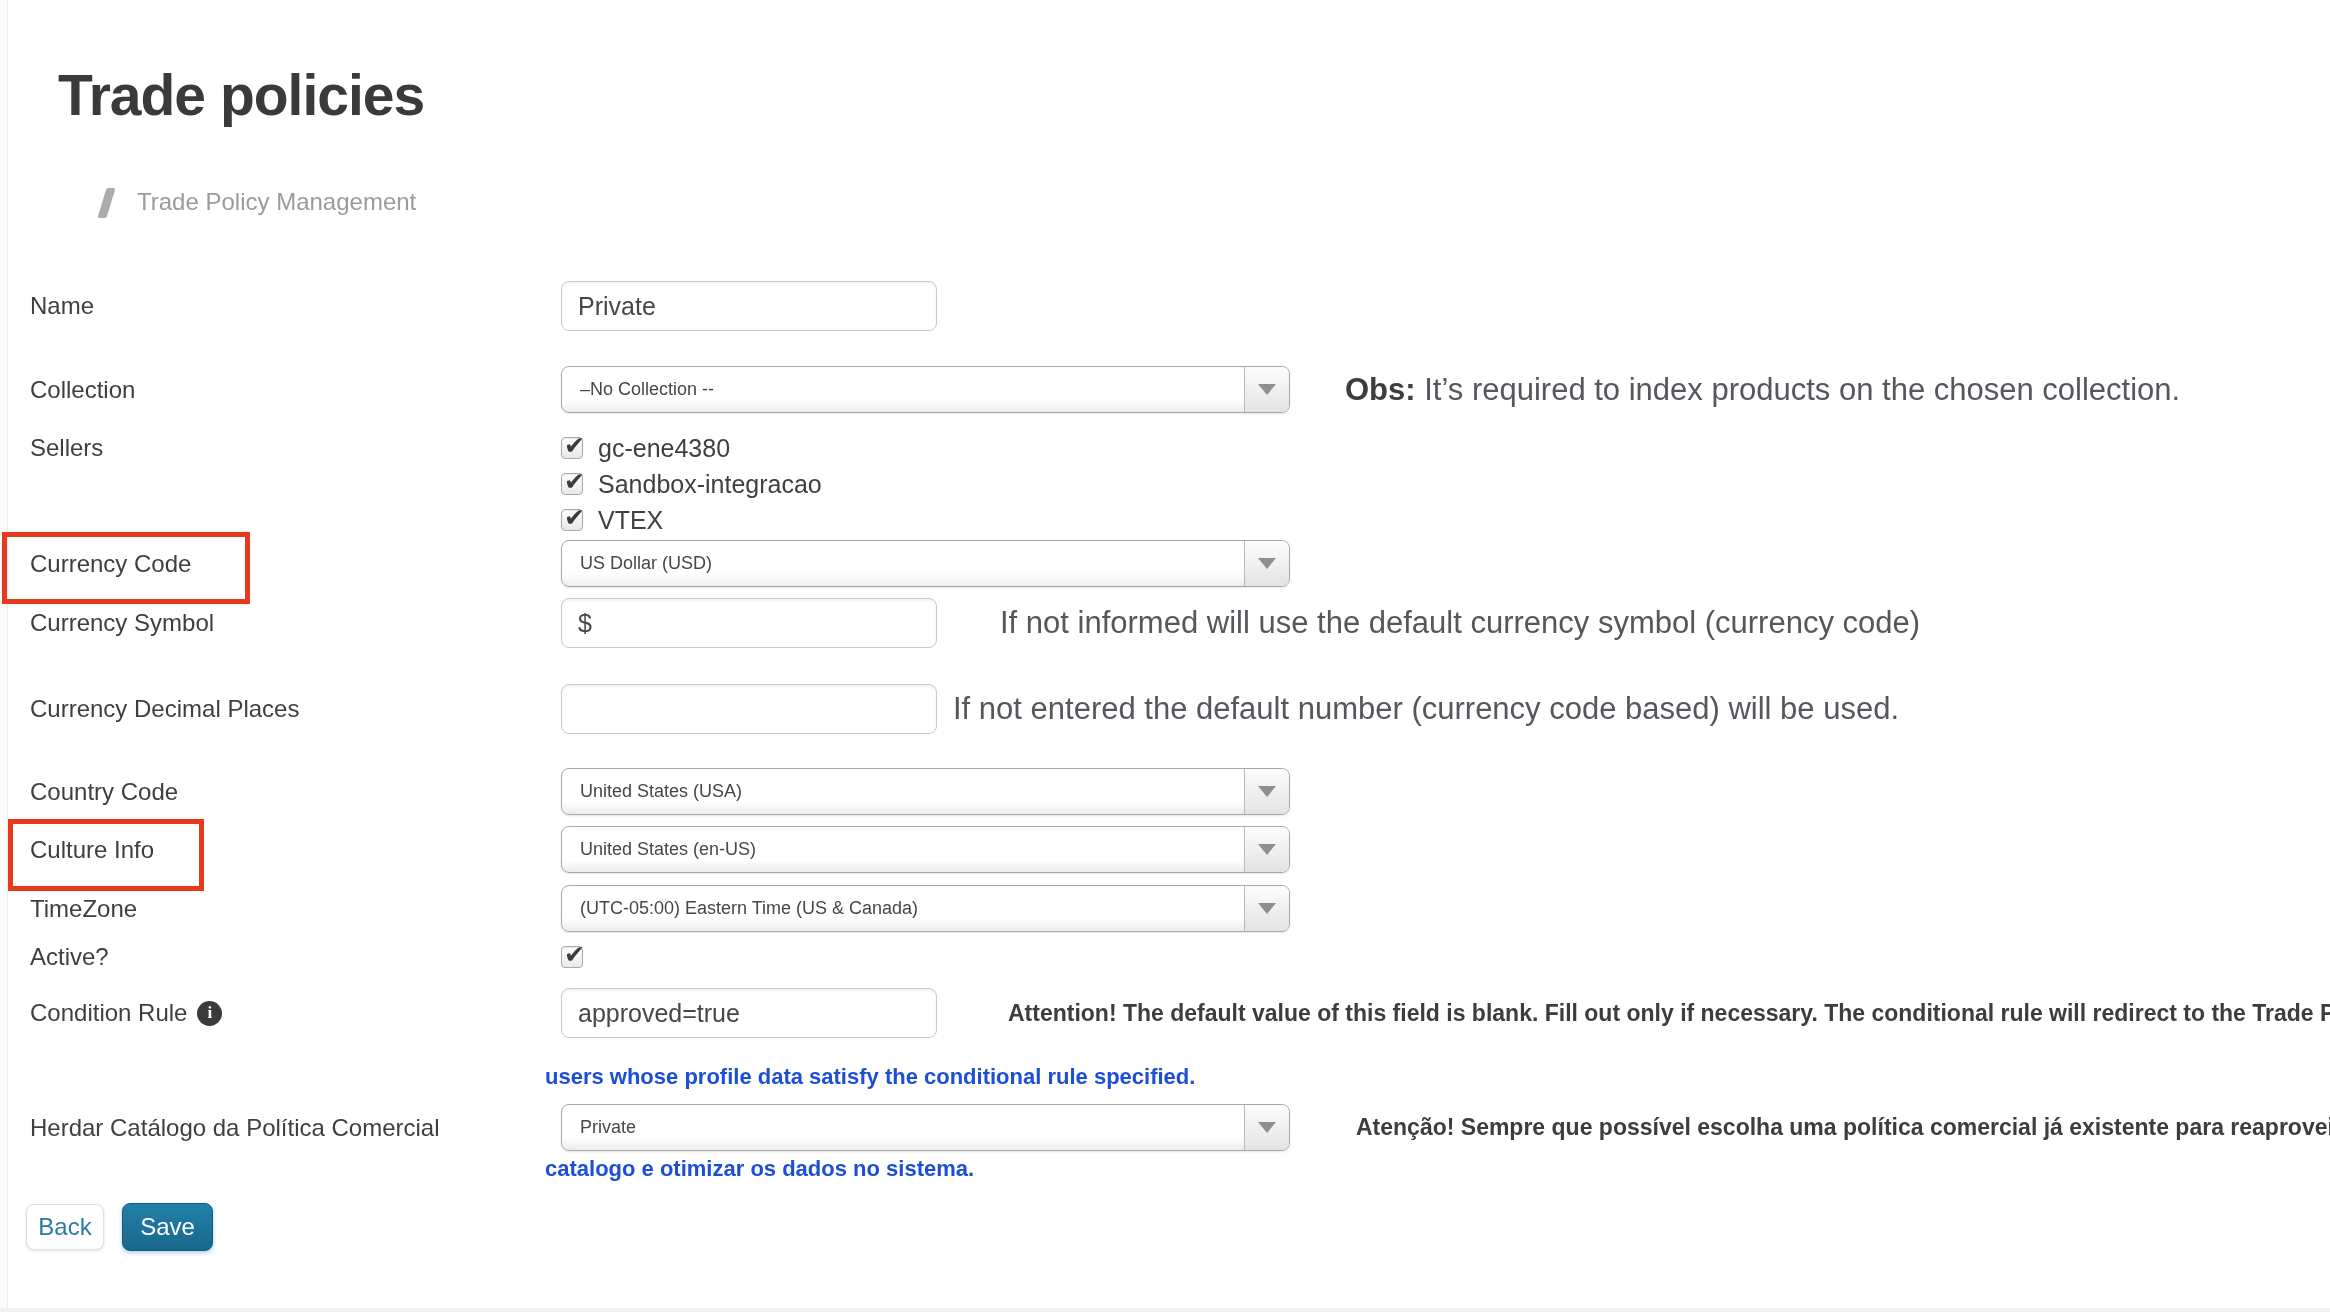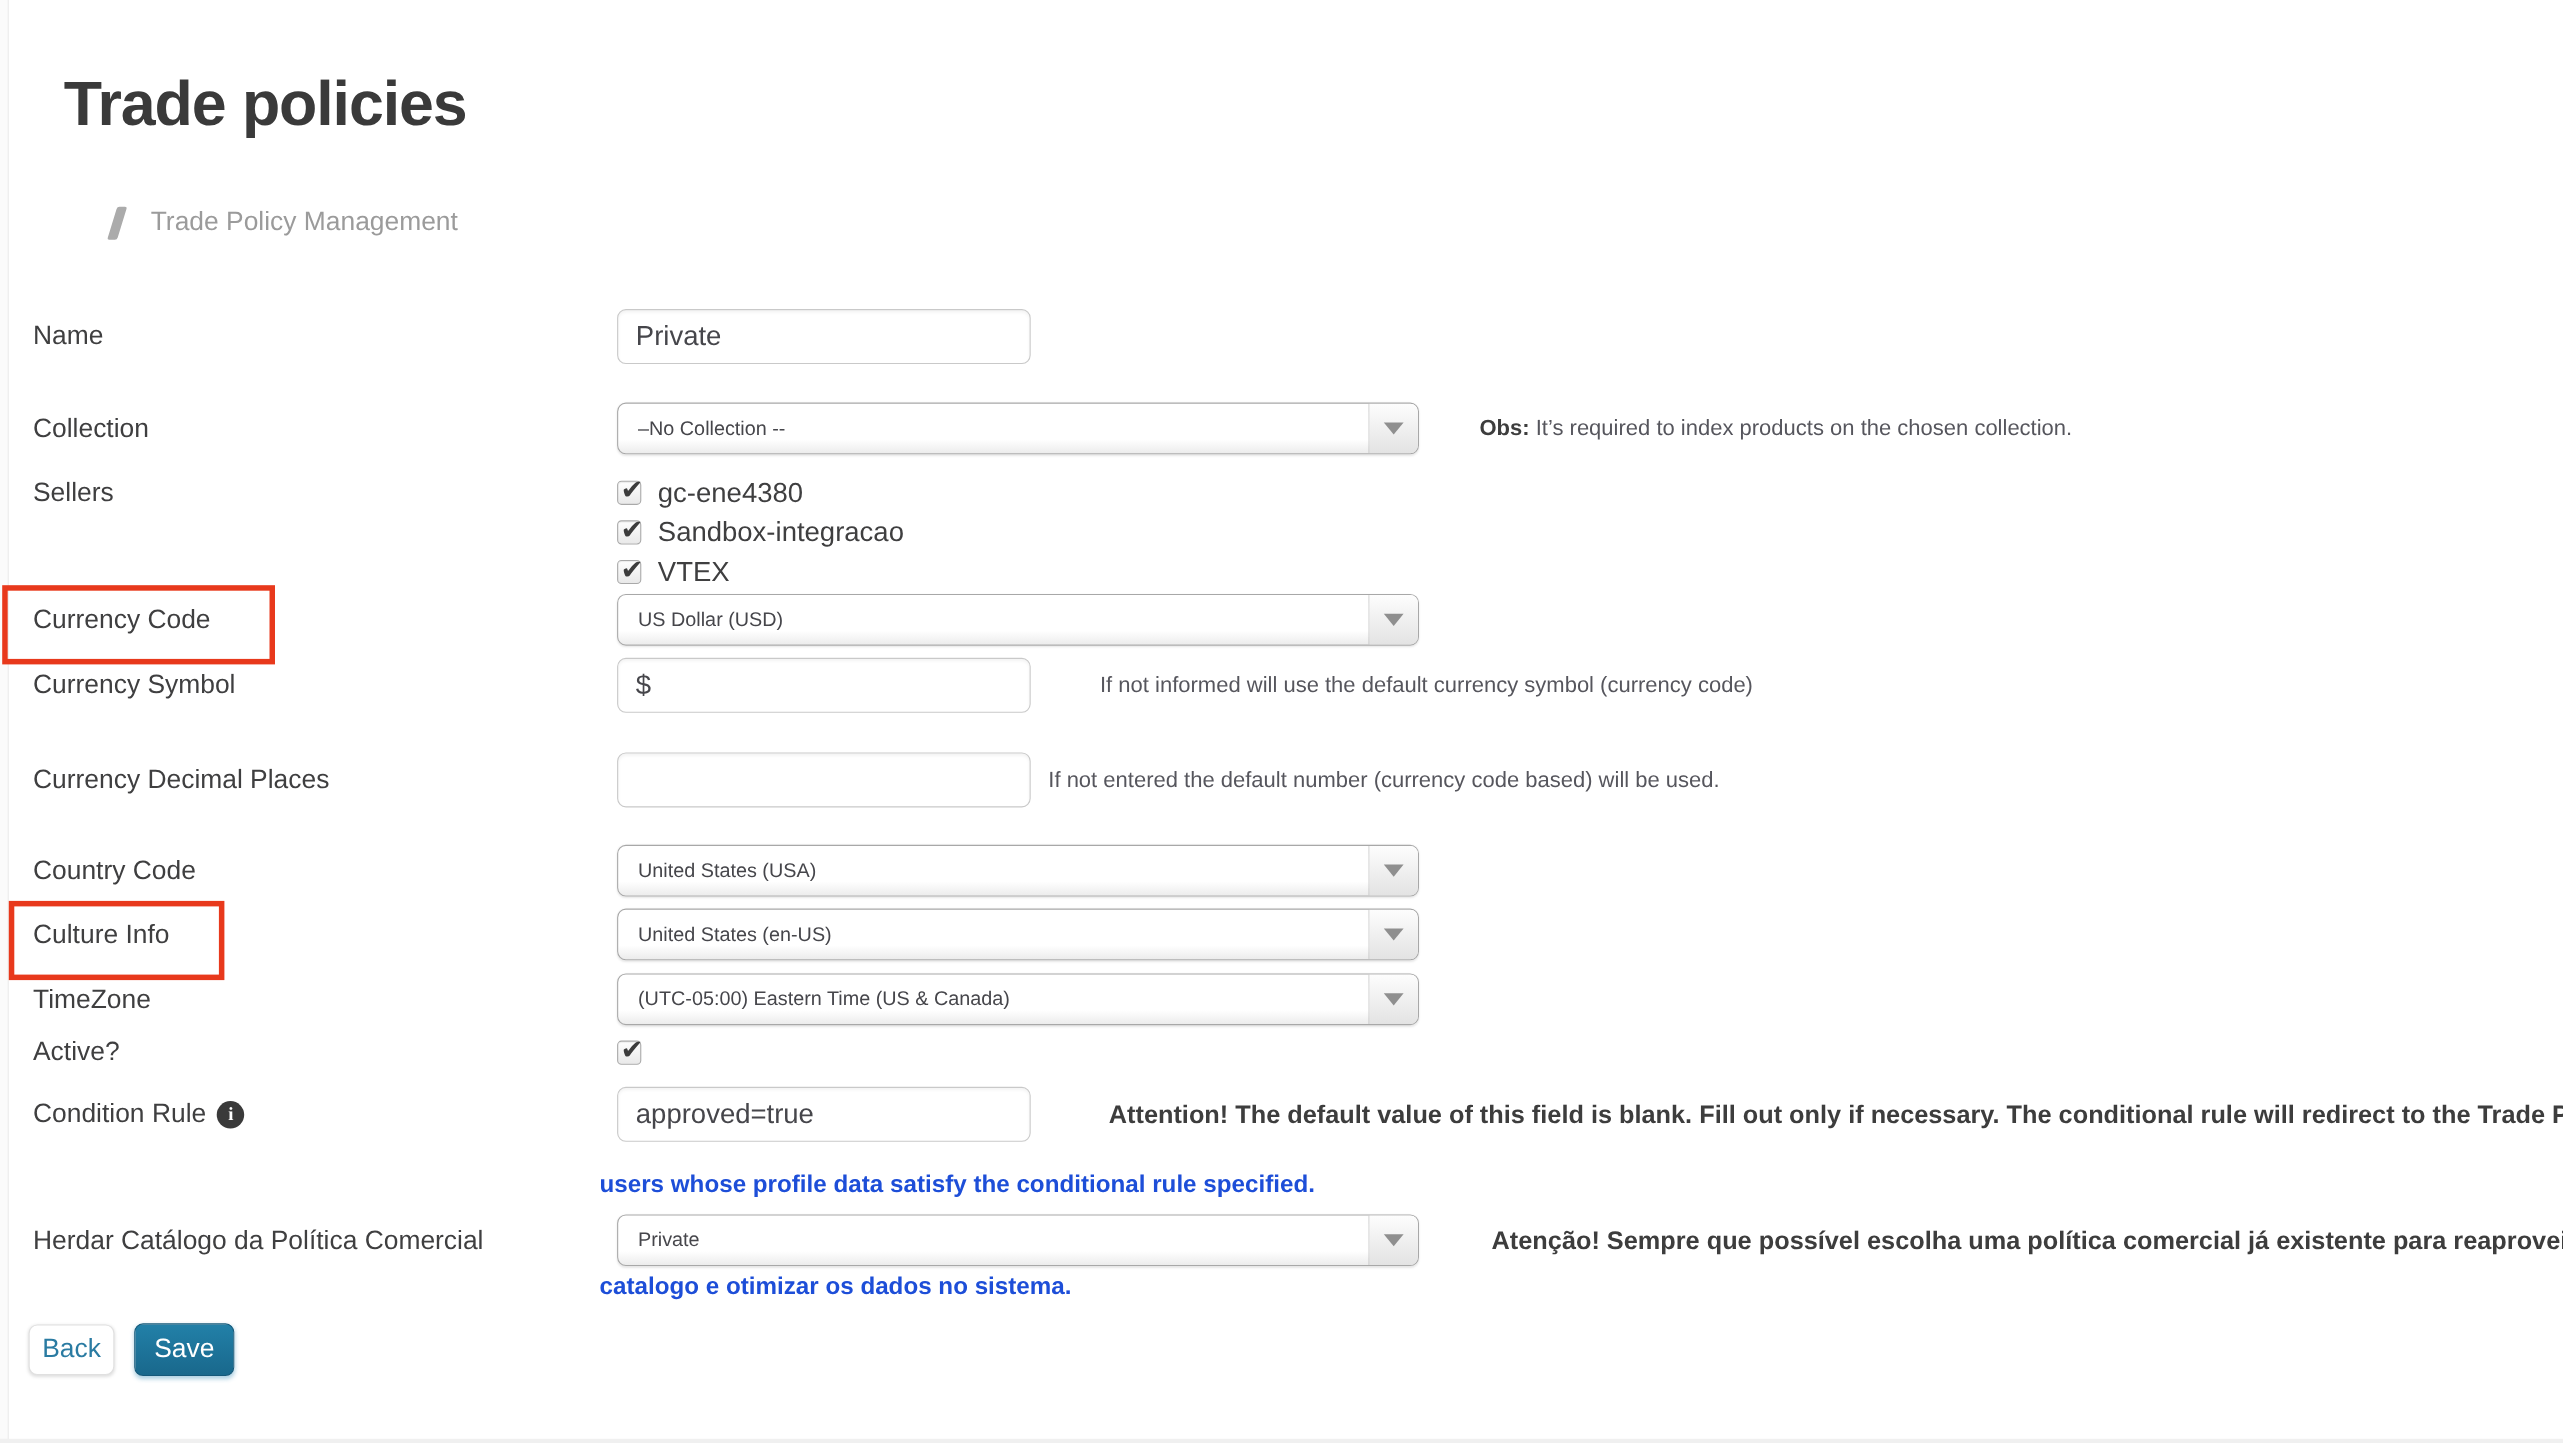--- a/index.html
+++ b/index.html
@@ -31,21 +31,21 @@
        background:linear-gradient(#fdfdfd,#e3e3e3);border-radius:0 7px 7px 0;display:flex;align-items:center;justify-content:center;}
   .tri{width:0;height:0;border-left:9px solid transparent;border-right:9px solid transparent;border-top:11px solid #8f8f8f;}
 
   .checkbox{width:22px;height:22px;box-sizing:border-box;border:1px solid #a9a9a9;border-radius:4px;
             background:linear-gradient(#fefefe,#e9e9e9);position:relative;flex:none;box-shadow:inset 0 1px 1px rgba(0,0,0,0.08);cursor:pointer;}
   .checkbox.checked::after{content:"\2714";position:absolute;left:2px;top:-7px;font-size:25px;color:#3c3c3c;}
 
   .seller-col{display:flex;flex-direction:column;}
   .seller-line{display:flex;align-items:center;gap:15px;height:36px;font-size:25px;color:#3f3f40;}
 
-  .hint{font-size:20px;color:#56565d;white-space:nowrap;}
+  .hint{font-size:31px;color:#56565d;white-space:nowrap;}
   .hint b{color:#3d3d3d;}
   .warn{font-size:23px;font-weight:bold;color:#3d3d3d;white-space:nowrap;}
   .warn-abs{position:absolute;left:545px;font-size:22px;font-weight:bold;color:#1d4ed8;white-space:nowrap;}
 
   .info-icon{width:25px;height:25px;border-radius:50%;background:#3a3a3a;color:#fff;display:inline-flex;
              align-items:center;justify-content:center;font-size:17px;font-weight:bold;font-family:"Liberation Serif",serif;flex:none;}
 
   .annotation-box{position:absolute;border:5px solid #e8391c;background:transparent;pointer-events:none;}
 
   .btn{position:absolute;border-radius:8px;font-family:"Liberation Sans",sans-serif;font-size:24px;

